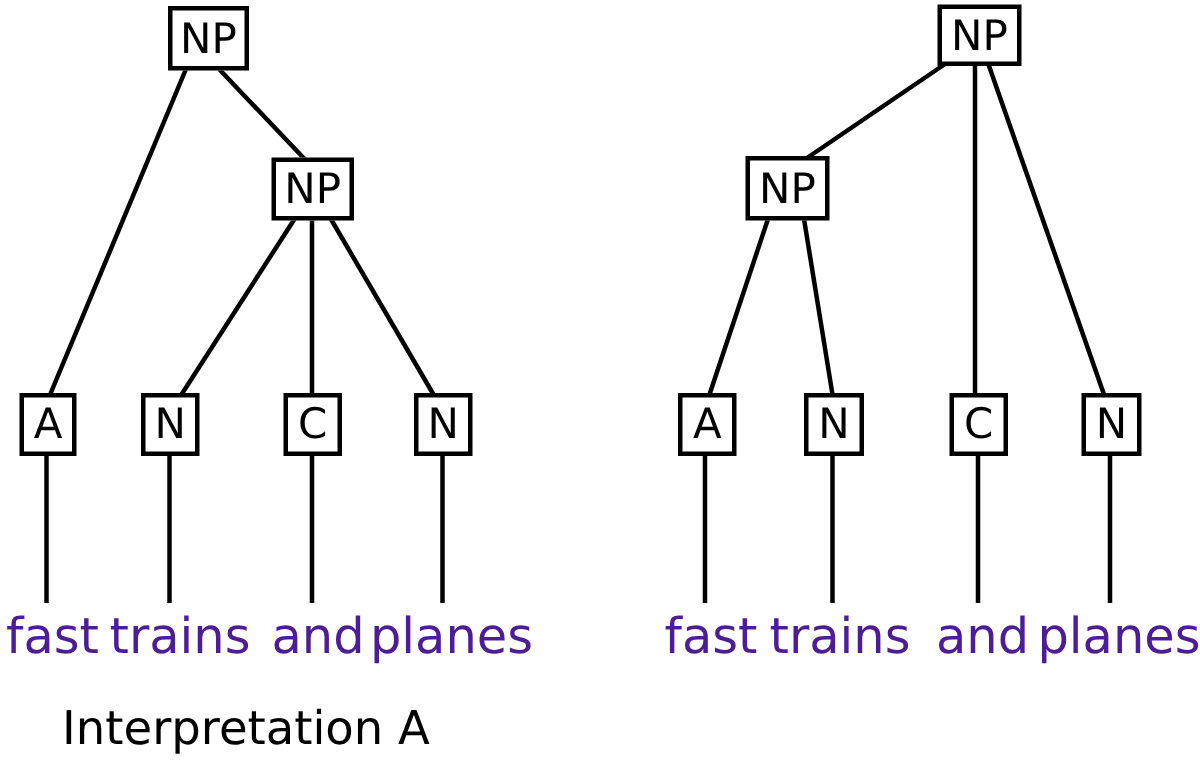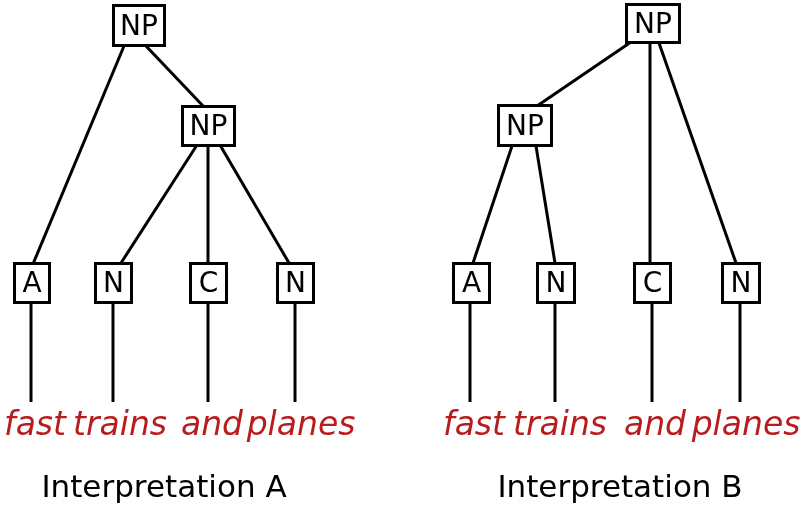--- a/index.html
+++ b/index.html
@@ -26,24 +26,23 @@
     display: flex;
     align-items: center;
     justify-content: center;
     font-size: 28px;
     line-height: 1;
     color: #000000;
   }
   .word {
     position: absolute;
     transform: translateX(-50%);
-    font-style: italic;
     font-size: 33px;
     white-space: nowrap;
-    color: #b91c1c;
+    color: #4c1d95;
   }
   .caption {
     position: absolute;
     transform: translateX(-50%);
     font-size: 31px;
     white-space: nowrap;
     color: #000000;
   }
 </style>
 </head>
@@ -93,15 +92,14 @@
   <div class="node" style="left:452px; top:262px; width:39px; height:42px;">A</div>
   <div class="node" style="left:536px; top:262px; width:40px; height:42px;">N</div>
   <div class="node" style="left:633px; top:262px; width:39px; height:42px;">C</div>
   <div class="node" style="left:721px; top:262px; width:40px; height:42px;">N</div>
 
   <div class="word" style="left:474px; top:404px;">fast</div>
   <div class="word" style="left:560px; top:404px;">trains</div>
   <div class="word" style="left:655px; top:404px;">and</div>
   <div class="word" style="left:746px; top:404px;">planes</div>
 
-  <div class="caption" style="left:620px; top:468px;">Interpretation B</div>
 
 </div>
 
 </body></html>

